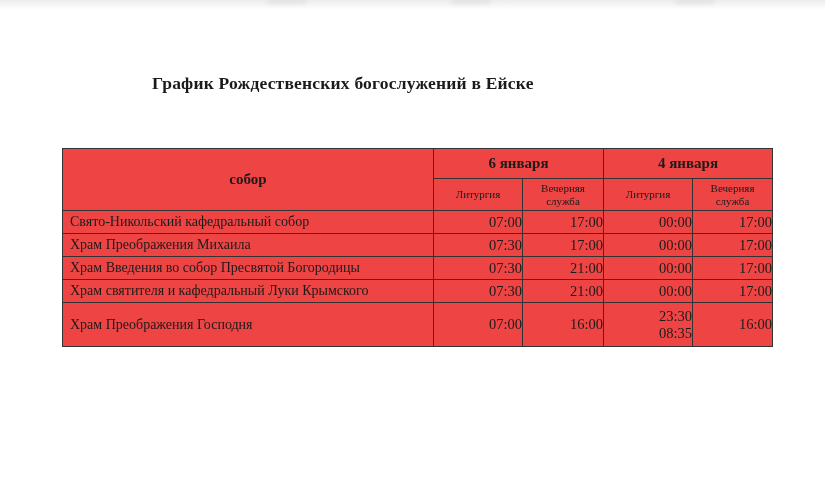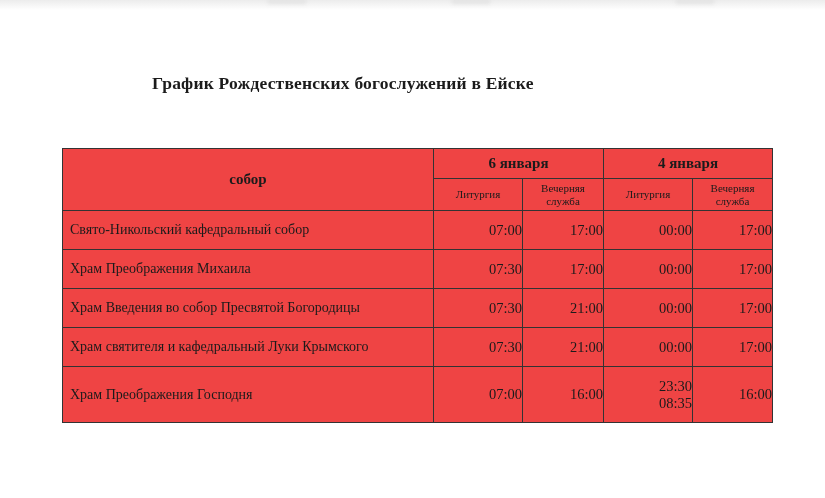--- a/index.html
+++ b/index.html
@@ -61,22 +61,22 @@
   .schedule col.c-t4 { width: 80px; }
 
   .schedule th, .schedule td {
     border: 1px solid #333333;
     padding: 0;
     vertical-align: middle;
     background: #ef4444;
   }
   .schedule tr.r-date    { height: 30px; }
   .schedule tr.r-sub     { height: 32px; }
-  .schedule tr.r-data    { height: 39px; padding-left: 46px; }
-  .schedule tr.r-data-tall { height: 56px; }
+  .schedule tr.r-data    { height: 23px; padding-left: 46px; }
+  .schedule tr.r-data-tall { height: 44px; }
 
   th.h-church {
     font-size: 15px;
     font-weight: bold;
     text-align: center;
   }
   th.h-date {
     font-size: 15px;
     font-weight: bold;
     text-align: center;

